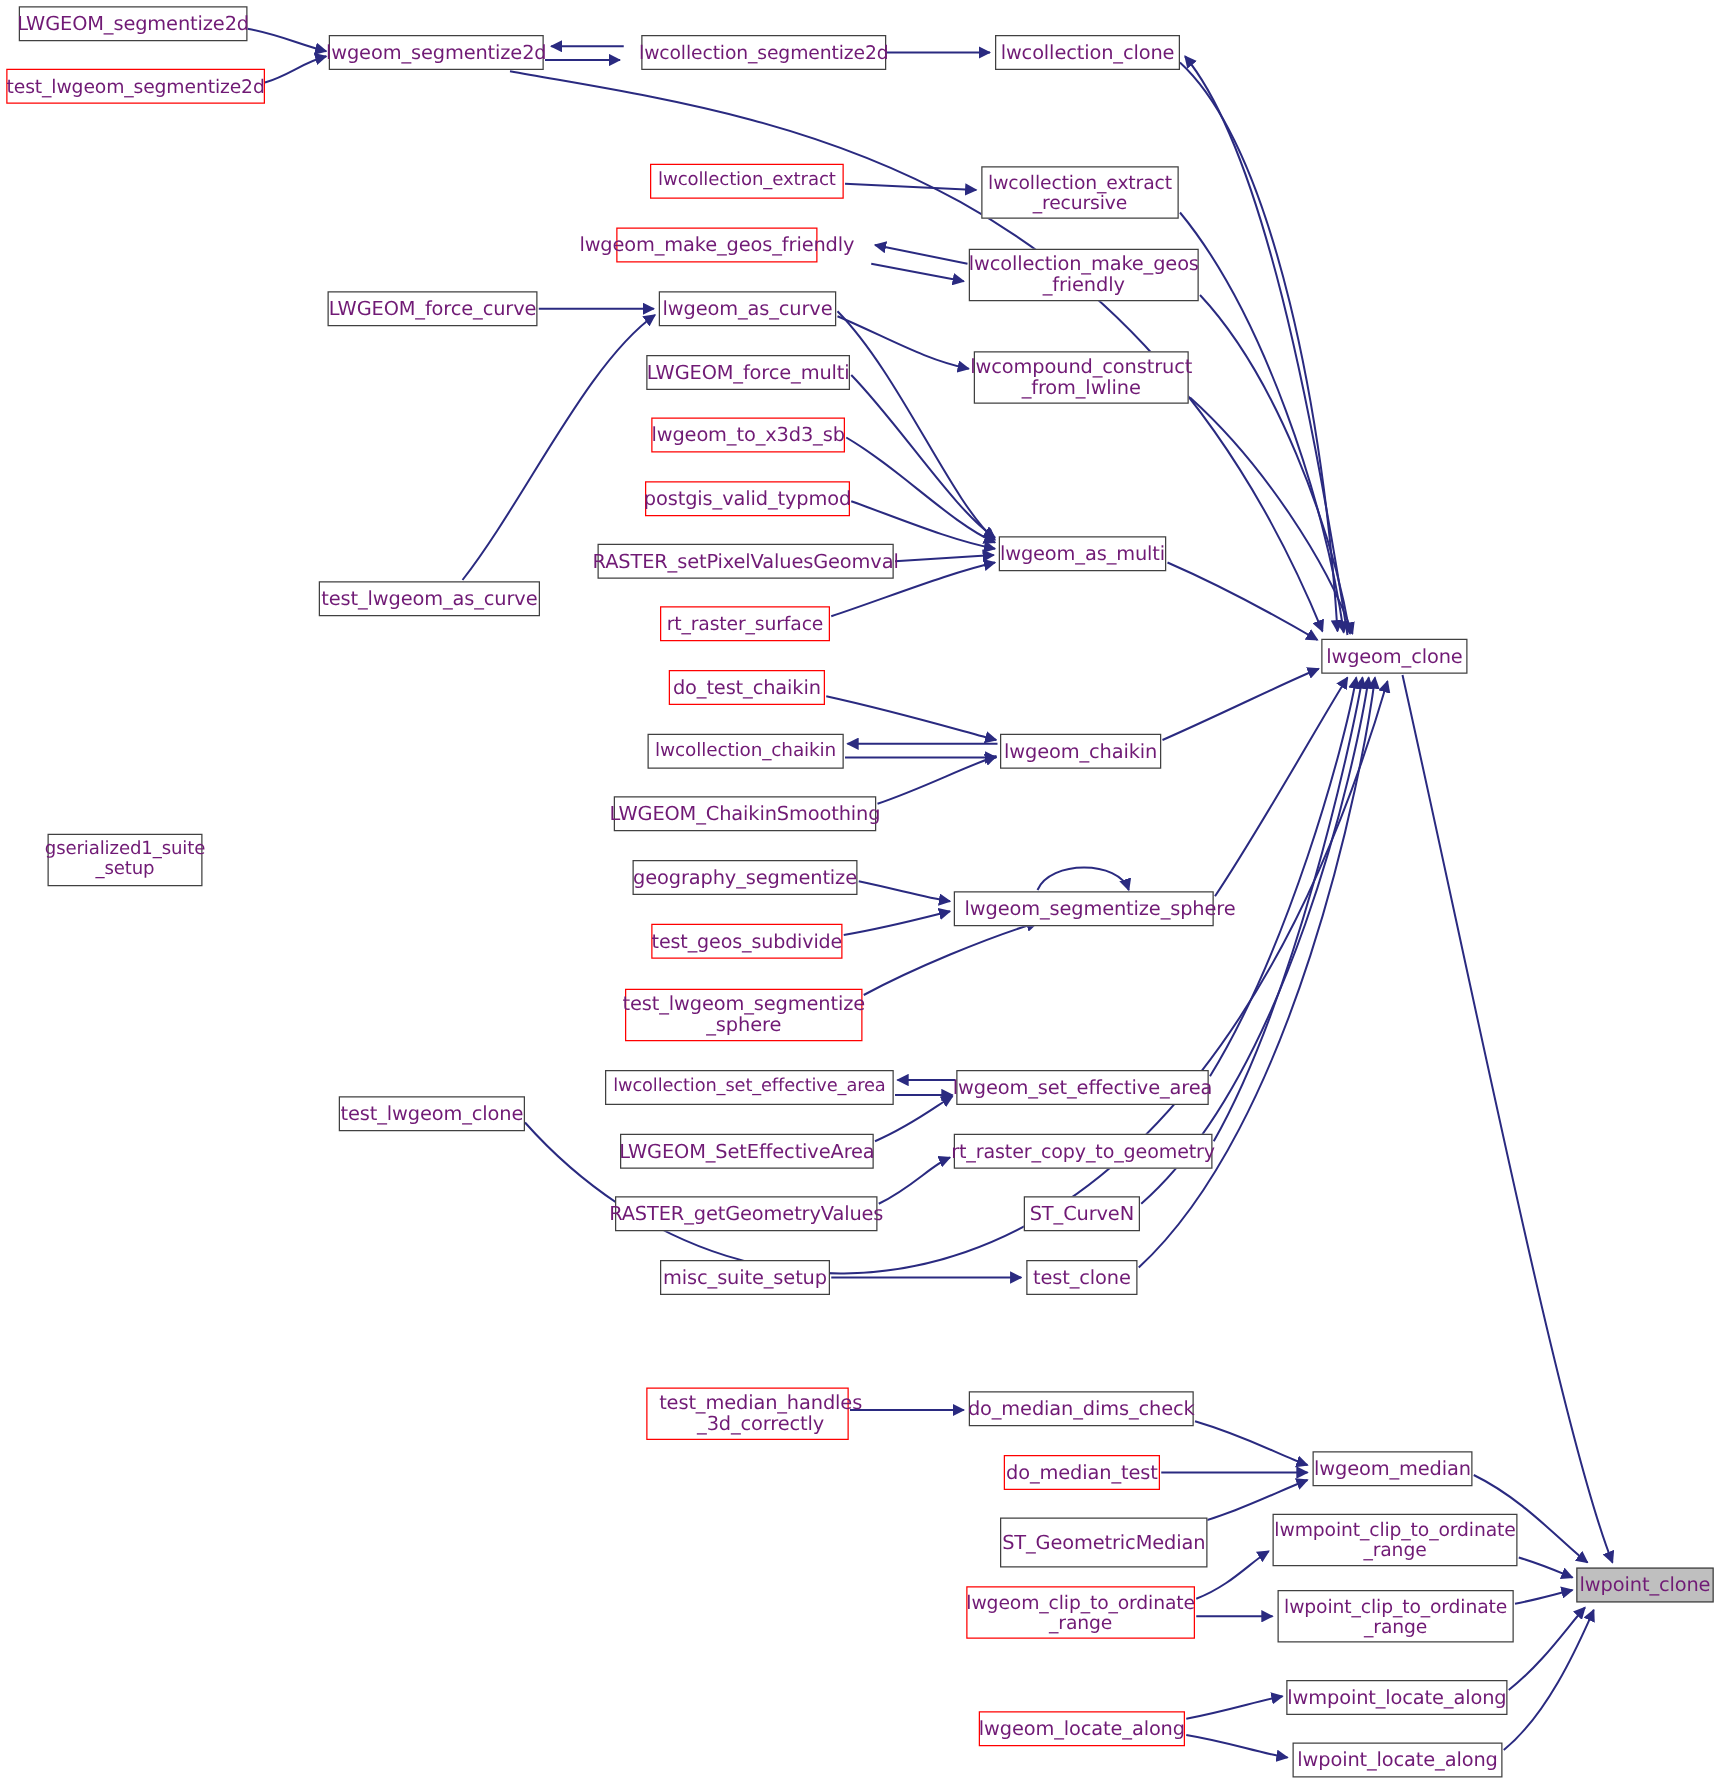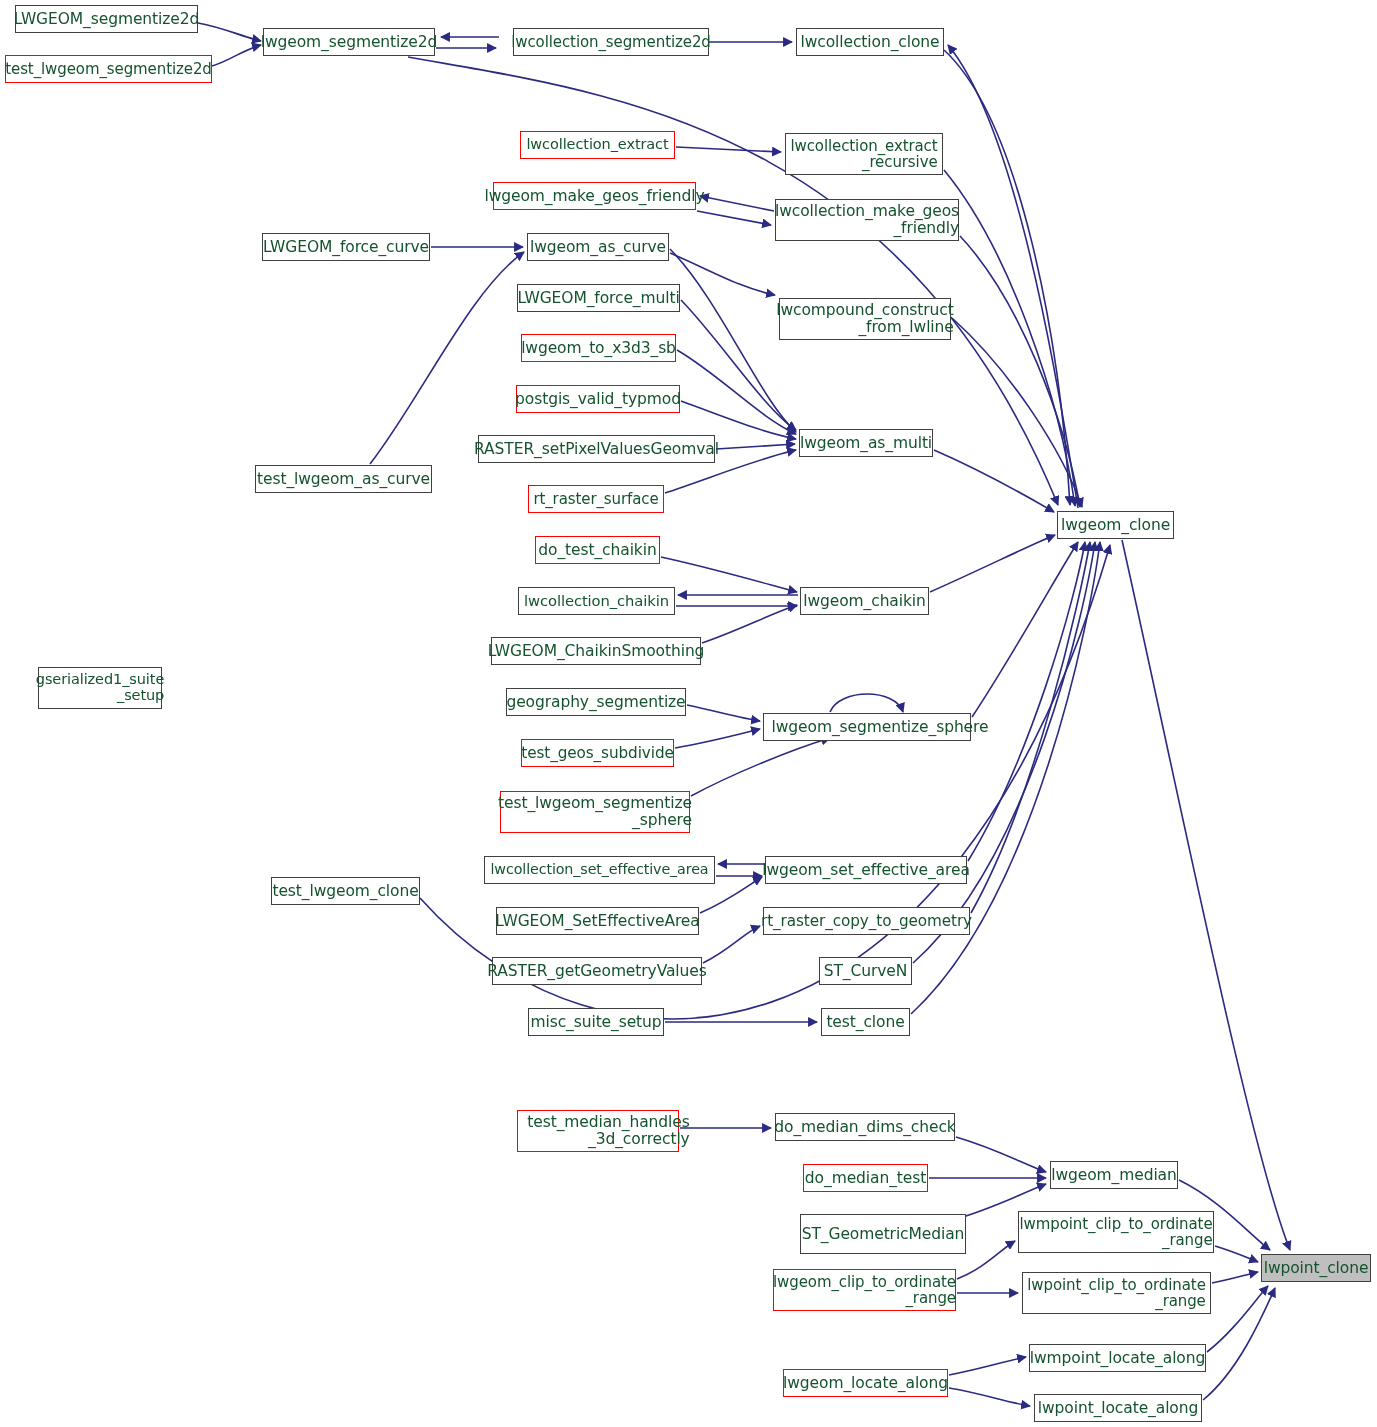--- a/index.html
+++ b/index.html
@@ -22,24 +22,24 @@
     width: 1377px;
     height: 1427px;
     pointer-events: none;
   }
   .node {
     position: absolute;
     box-sizing: border-box;
     display: flex;
     align-items: center;
     justify-content: center;
-    text-align: right;
+    text-align: center;
     background: #ffffff;
     border: 1px solid #404040;
-    color: #14532d;
+    color: #701a75;
     font-size: 15.5px;
     line-height: 1.08;
     letter-spacing: -0.1px;
     white-space: pre-line;
     padding: 0 3px;
     z-index: 5;
   }
   .node.red {
     border-color: #ff0000;
   }
@@ -121,26 +121,26 @@
   </svg>
   <div id="nodes-layer">
       <div class="node" style="left: 15px; top: 5px; width: 183px; height: 28px; font-size: 15.5px;">LWGEOM_segmentize2d</div>
       <div class="node red" style="left: 5px; top: 55px; width: 207px; height: 28px; font-size: 15px;">test_lwgeom_segmentize2d</div>
       <div class="node" style="left: 263px; top: 28px; width: 172px; height: 28px; font-size: 15.5px;">lwgeom_segmentize2d</div>
       <div class="node" style="left: 500px; top: 28px; width: 196px; height: 28px; font-size: 15px; margin-left: 13px;">lwcollection_segmentize2d</div>
       <div class="node" style="left: 796px; top: 28px; width: 148px; height: 28px; font-size: 15.5px;">lwcollection_clone</div>
       <div class="node red" style="left: 520px; top: 131px; width: 155px; height: 28px; font-size: 14.5px;">lwcollection_extract</div>
       <div class="node" style="left: 785px; top: 133px; width: 158px; height: 42px; font-size: 15px;">lwcollection_extract
 _recursive</div>
-      <div class="node red" style="left: 493px; top: 182px; width: 203px; height: 28px; font-size: 15.5px;">lwgeom_make_geos_friendly</div>
+      <div class="node red" style="left: 493px; top: 182px; width: 161px; height: 28px; font-size: 15.5px;">lwgeom_make_geos_friendly</div>
       <div class="node" style="left: 775px; top: 199px; width: 184px; height: 42px; font-size: 15.5px;">lwcollection_make_geos
 _friendly</div>
       <div class="node" style="left: 262px; top: 233px; width: 168px; height: 28px; font-size: 15.5px;">LWGEOM_force_curve</div>
       <div class="node" style="left: 527px; top: 233px; width: 142px; height: 28px; font-size: 15.5px;">lwgeom_as_curve</div>
-      <div class="node" style="left: 779px; top: 281px; width: 172px; height: 42px; font-size: 15.5px; margin-top: 17px;">lwcompound_construct
+      <div class="node" style="left: 779px; top: 281px; width: 172px; height: 42px; font-size: 15.5px;">lwcompound_construct
 _from_lwline</div>
       <div class="node" style="left: 517px; top: 284px; width: 163px; height: 28px; font-size: 15.5px;">LWGEOM_force_multi</div>
       <div class="node red" style="left: 521px; top: 334px; width: 155px; height: 28px; font-size: 15.5px;">lwgeom_to_x3d3_sb</div>
       <div class="node red" style="left: 516px; top: 385px; width: 164px; height: 28px; font-size: 15.5px;">postgis_valid_typmod</div>
       <div class="node" style="left: 478px; top: 435px; width: 237px; height: 28px; font-size: 15.5px;">RASTER_setPixelValuesGeomval</div>
       <div class="node" style="left: 799px; top: 429px; width: 134px; height: 28px; font-size: 15.5px;">lwgeom_as_multi</div>
       <div class="node red" style="left: 528px; top: 485px; width: 136px; height: 28px; font-size: 15px;">rt_raster_surface</div>
       <div class="node" style="left: 1057px; top: 511px; width: 117px; height: 28px; font-size: 15.5px;">lwgeom_clone</div>
       <div class="node red" style="left: 535px; top: 536px; width: 125px; height: 28px; font-size: 15.5px;">do_test_chaikin</div>
       <div class="node" style="left: 518px; top: 587px; width: 157px; height: 28px; font-size: 14.75px;">lwcollection_chaikin</div>

